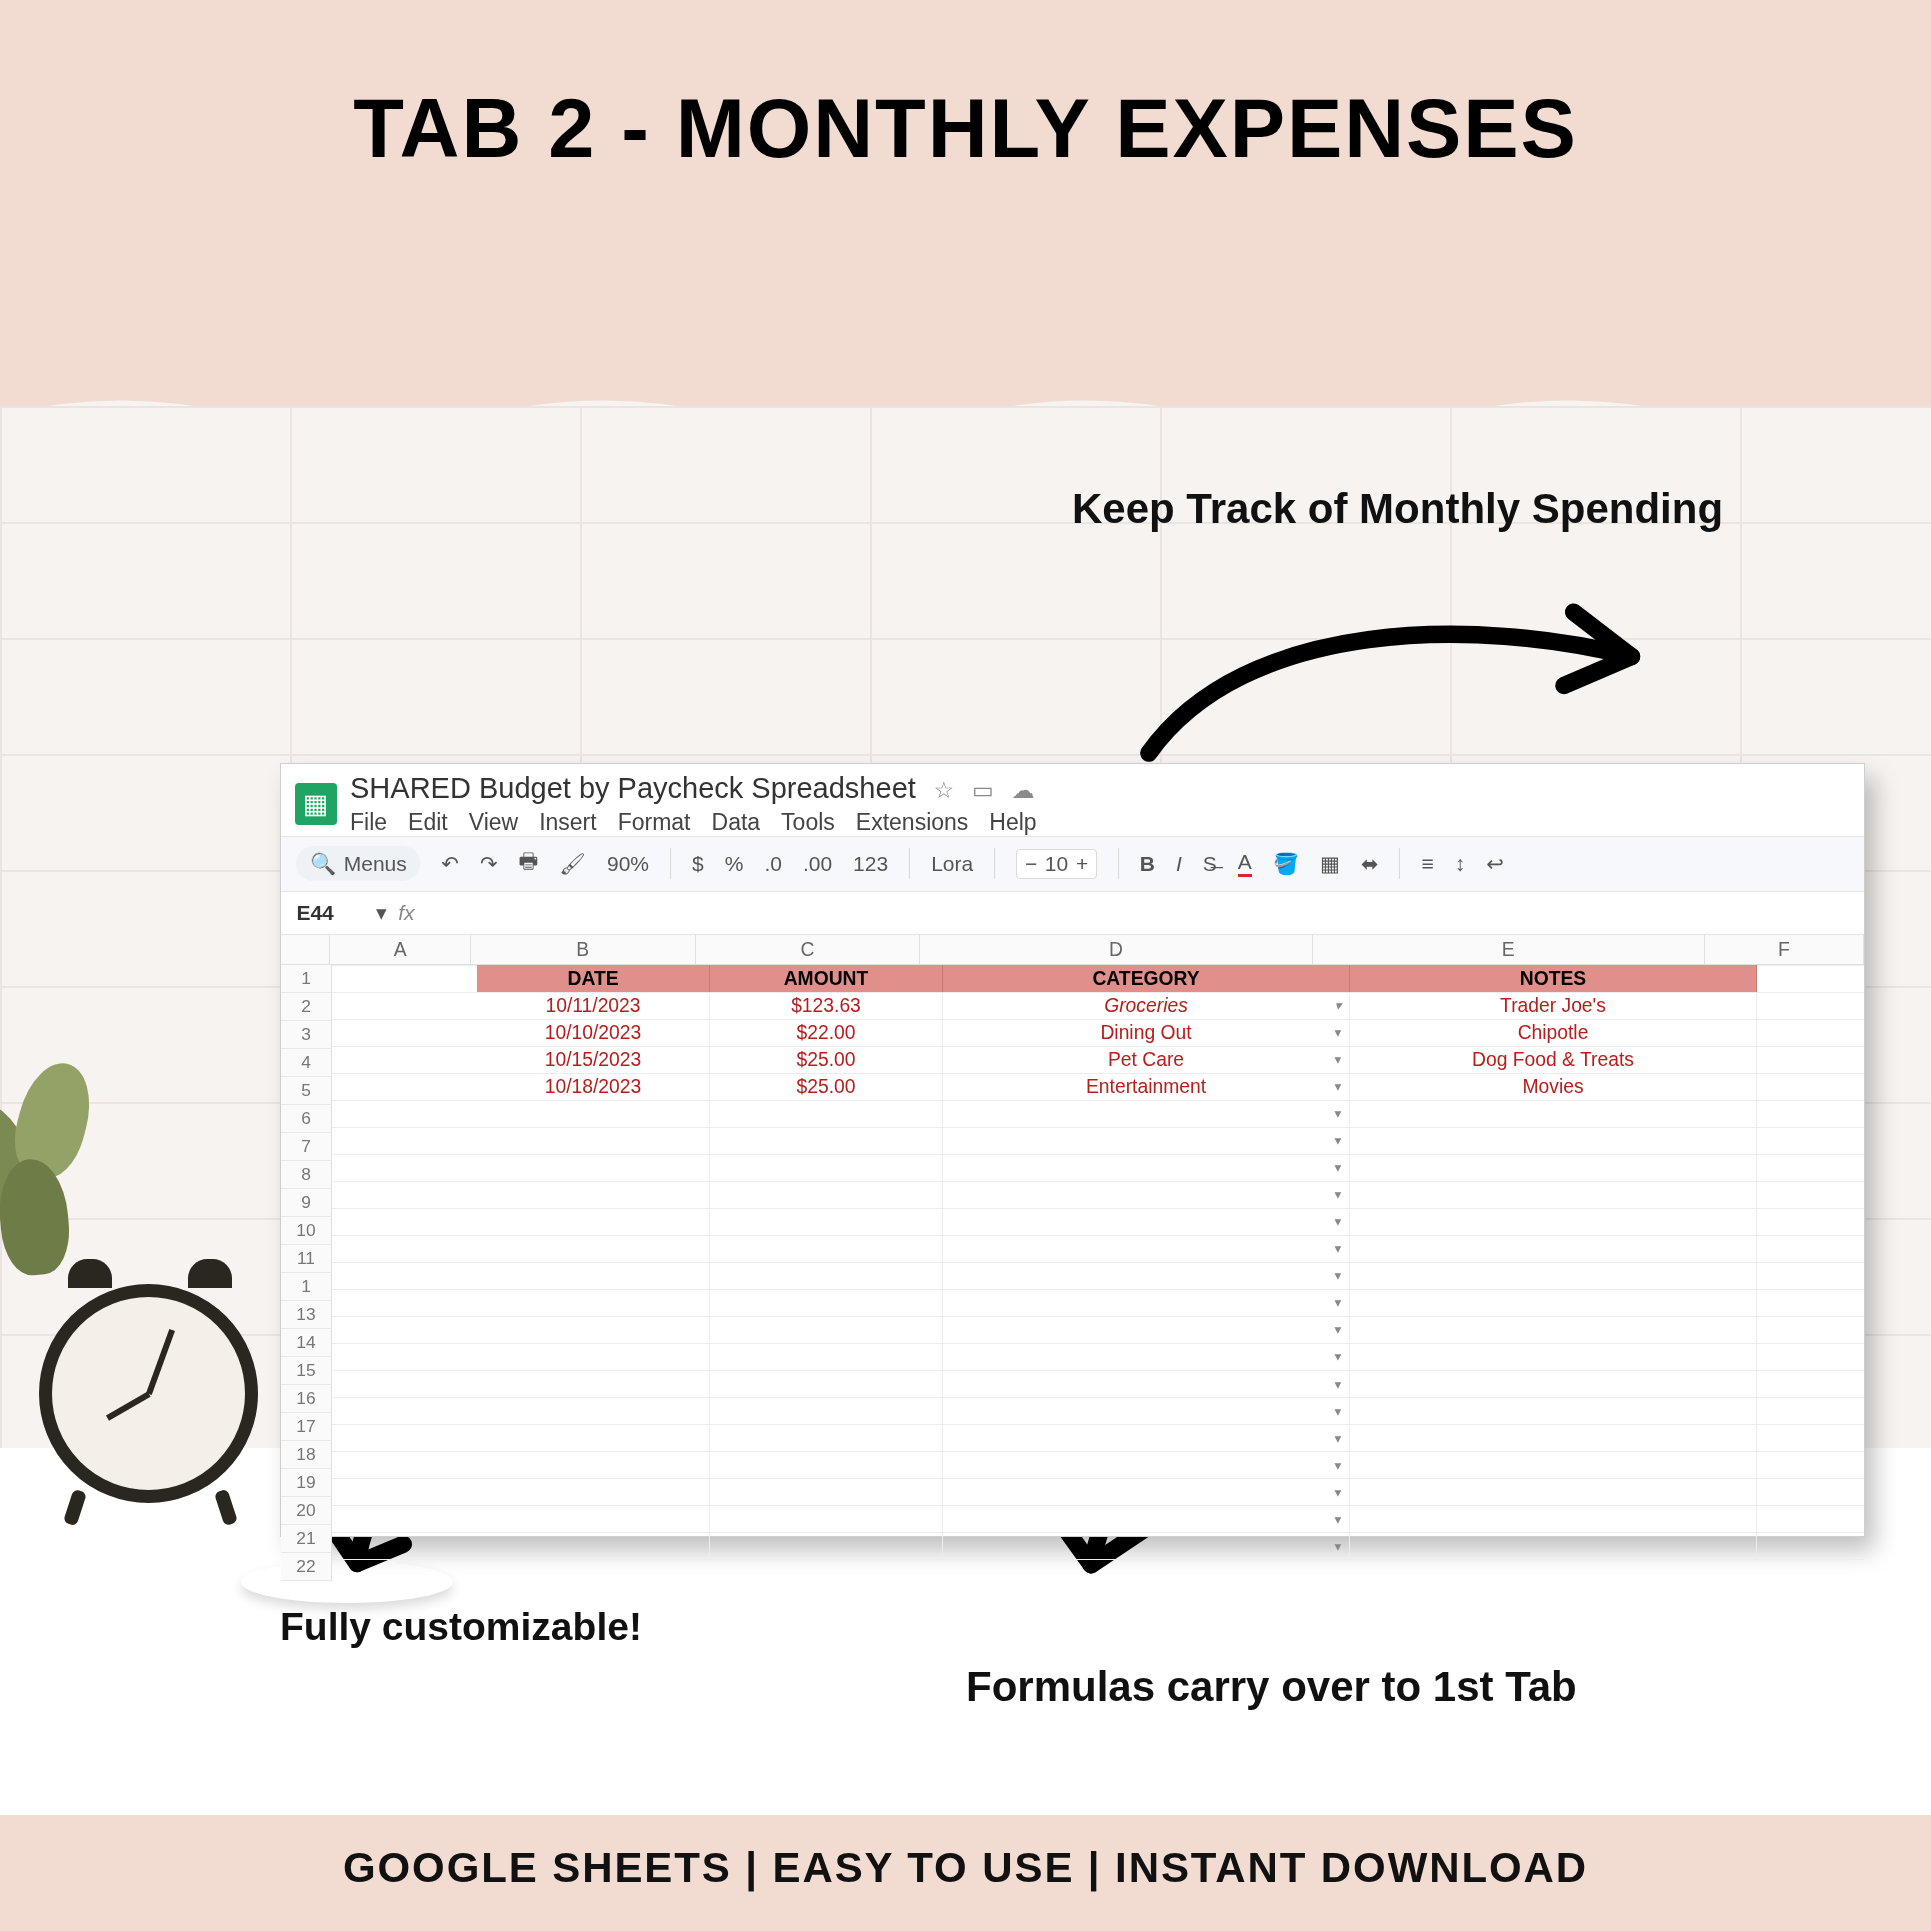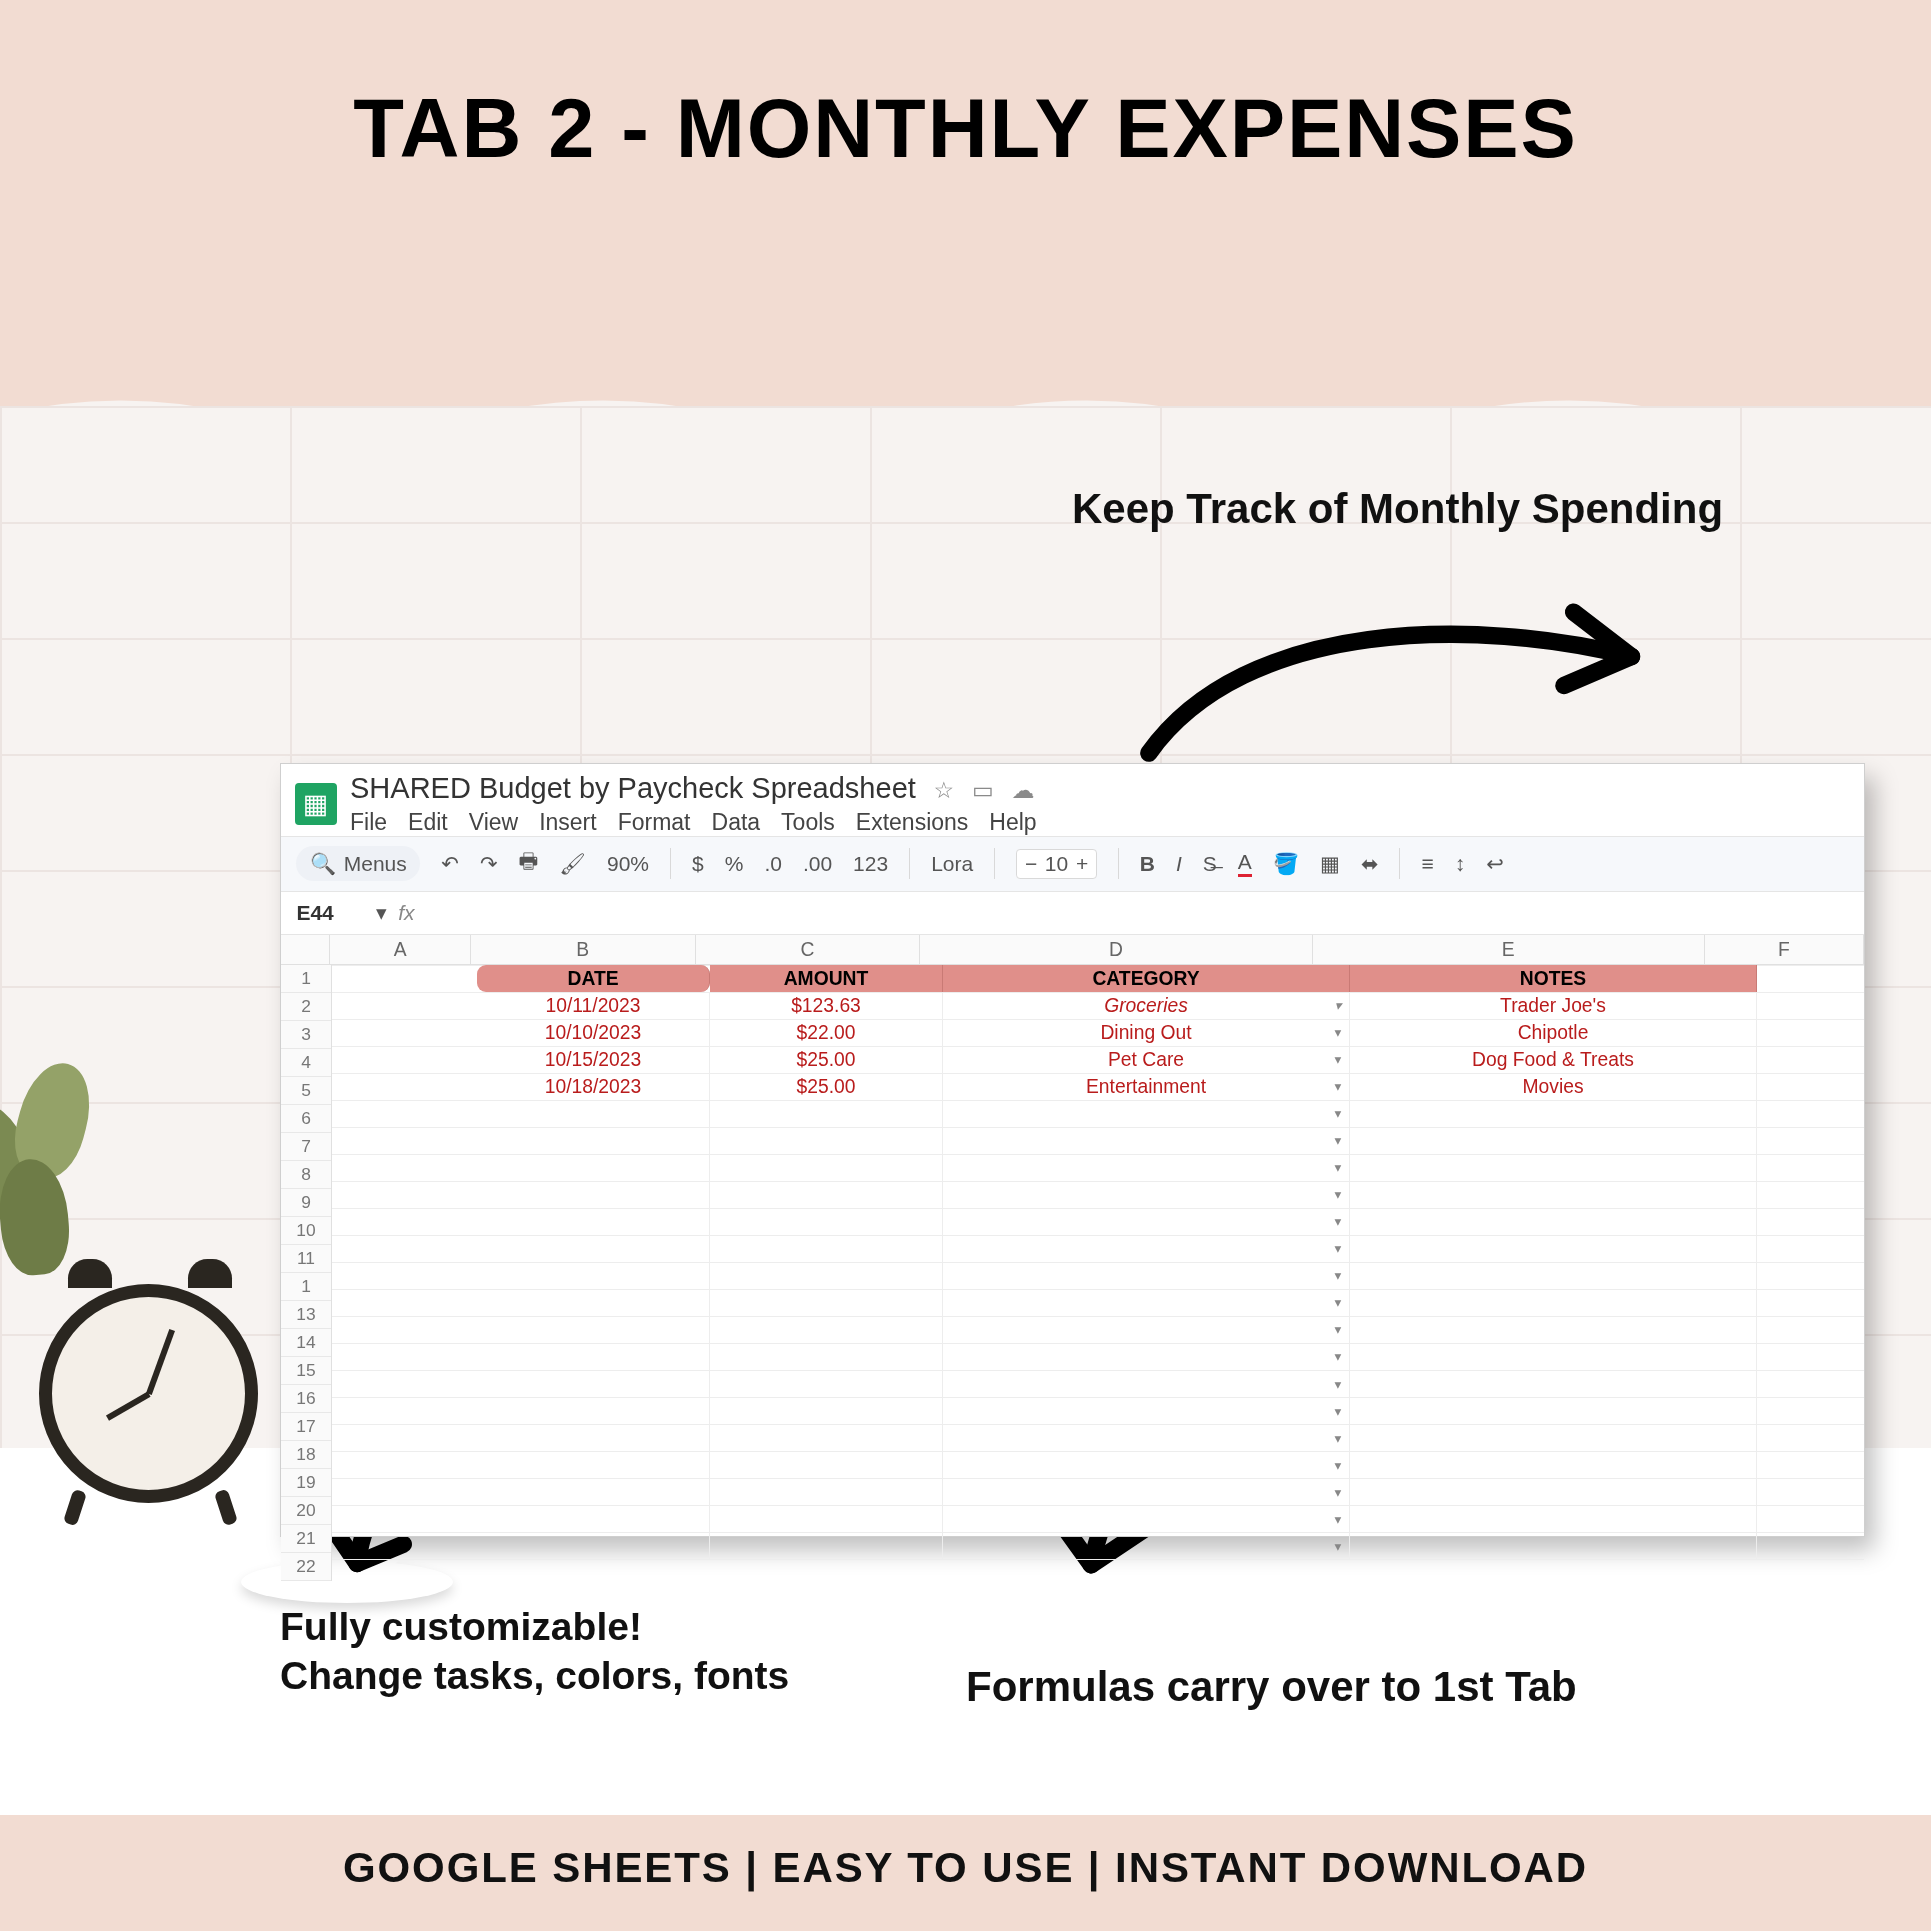--- a/index.html
+++ b/index.html
@@ -108,21 +108,20 @@
   </div>
   <div class="cup">
     <div class="saucer"></div>
       <div class="body"></div>
       <div class="handle"></div>
   </div>
 
   <div class="anno" style="top:483px;left:1072px;width:676px">Keep Track of Monthly Spending</div>
   <div class="anno sm" style="top:1603px;left:280px;width:676px">
     <span>Fully customizable!</span><br>
-    <span>Change tasks, colors, fonts</span>
   </div>
   <div class="anno" style="top:1661px;left:966px;width:772px">Formulas carry over to 1st Tab</div>
 
   <svg class="arrow" style="top:560px;left:1110px" width="599" height="251" viewBox="0 0 620 260">
     <path d="M40,200 C140,60 380,60 540,100"></path>
     <path d="M540,100 l-60,-46 M540,100 l-70,30"></path>
   </svg>
   <svg class="arrow" style="top:966px;left:869px" width="483" height="676" viewBox="0 0 500 700">
     <path d="M380,30 C420,260 260,480 230,620"></path>
     <path d="M230,620 l-56,-78 M230,620 l72,-48"></path>
@@ -222,21 +221,21 @@
             <div>18</div>
             <div>19</div>
             <div>20</div>
             <div>21</div>
             <div>22</div>
           </div>
         <div class="cells" id="cells">
           <div class="gridlines"></div>
           <div class="selE"></div>
         <div class="datahead">
-              <div style="width: 232px; border-radius: 9px;">DATE</div>
+              <div style="width: 232px;">DATE</div>
               <div style="width: 232px;">AMOUNT</div>
               <div style="width: 406px;">CATEGORY</div>
               <div style="width: 406px;">NOTES</div>
             </div>
             <div class="datarow" style="top: 27px;">
               <div style="width: 232px;">10/11/2023</div>
               <div style="width: 232px;">$123.63</div>
               <div class="drop" style="width: 406px; font-style: italic;">Groceries</div>
               <div style="width: 406px;">Trader Joe's</div>
             </div>

